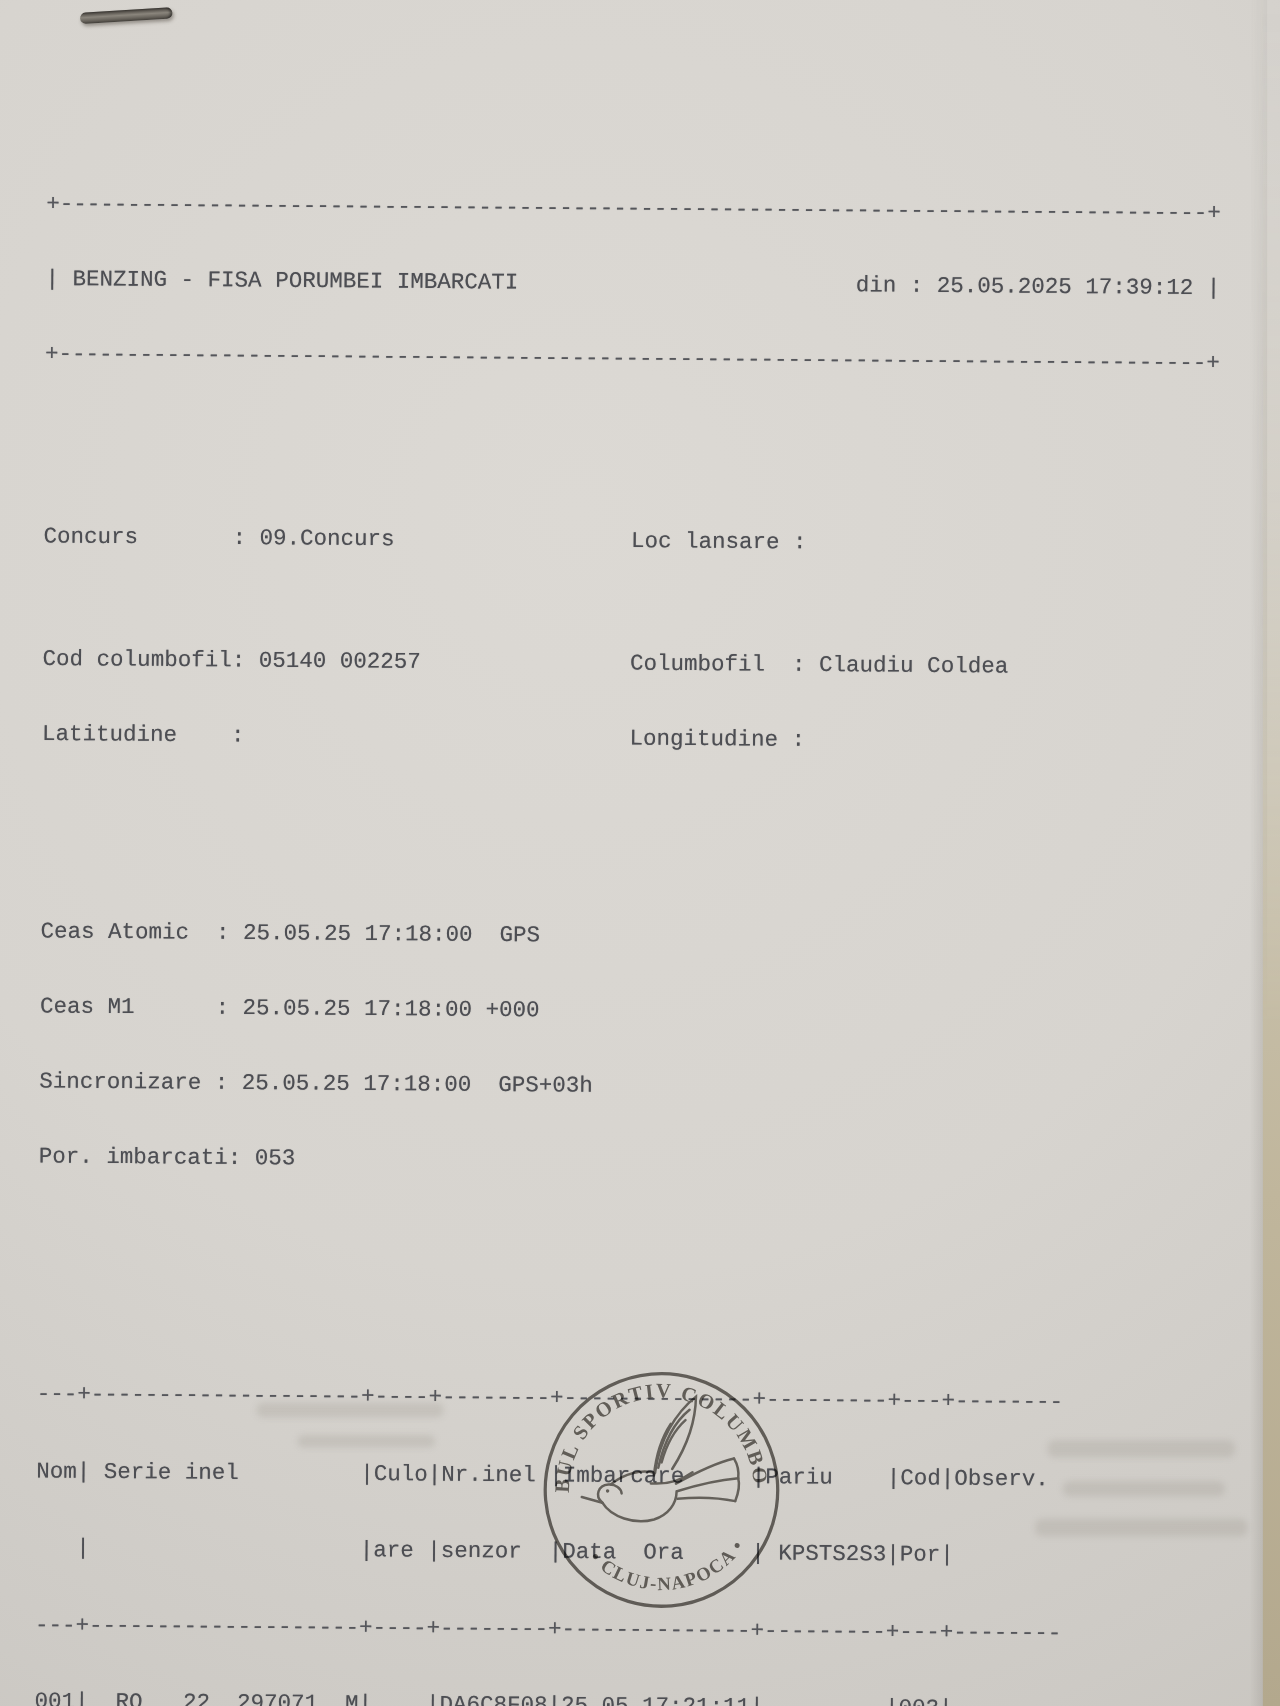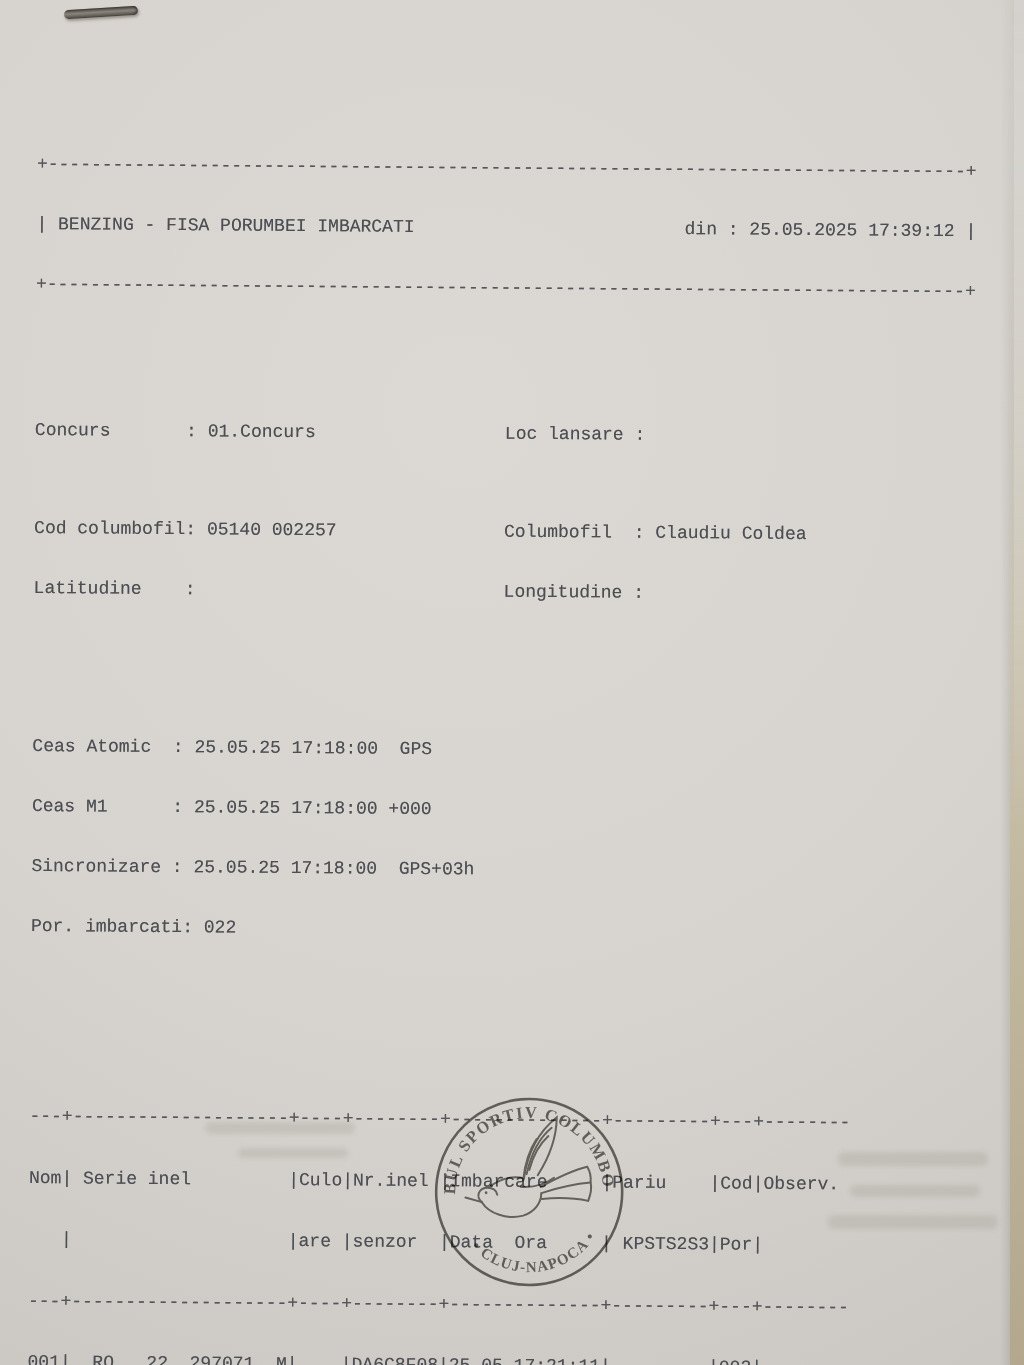--- a/index.html
+++ b/index.html
@@ -75,39 +75,39 @@
       <div class="dash">+-------------------------------------------------------------------------------------+</div>
       <div class="hdr-line">
         <span>| BENZING - FISA PORUMBEI IMBARCATI</span>
         <span>din : 25.05.2025 17:39:12 |</span>
       </div>
       <div class="dash">+-------------------------------------------------------------------------------------+</div>
     </div>
 
     
     <div class="row2" style="margin-top:6px;">
-      <span class="colL"><span class="lbl14">Concurs</span><span>: </span><span>01.Concurs</span></span>
+      <span class="colL"><span class="lbl14">Concurs</span><span>: </span><span>09.Concurs</span></span>
       <span><span class="lbl12">Loc lansare</span><span>: </span><span></span></span>
     </div>
 
     <div class="row2 blk">
       <span class="colL"><span class="lbl14">Cod columbofil</span><span>: </span><span>05140 002257</span></span>
       <span><span class="lbl12">Columbofil</span><span>: </span><span>Claudiu Coldea</span></span>
     </div>
     <div class="row2">
       <span class="colL"><span class="lbl14">Latitudine</span><span>: </span><span></span></span>
       <span><span class="lbl12">Longitudine</span><span>: </span><span></span></span>
     </div>
 
     
     <div class="blk">
       <div><span class="lbl13">Ceas Atomic</span><span>: </span><span>25.05.25 17:18:00  GPS</span></div>
       <div><span class="lbl13">Ceas M1</span><span>: </span><span>25.05.25 17:18:00 +000</span></div>
       <div><span class="lbl13">Sincronizare</span><span>: </span><span>25.05.25 17:18:00  GPS+03h</span></div>
-      <div><span class="lbl13">Por. imbarcati</span><span>: </span><span>022</span></div>
+      <div><span class="lbl13">Por. imbarcati</span><span>: </span><span>053</span></div>
     </div>
 
     
     <div class="tbl">
       <div class="dash">---+--------------------+----+--------+--------------+---------+---+--------</div>
       <div>Nom| Serie inel         |Culo|Nr.inel |Imbarcare     |Pariu    |Cod|Observ.</div>
       <div>   |                    |are |senzor  |Data  Ora     | KPSTS2S3|Por|</div>
       <div class="dash">---+--------------------+----+--------+--------------+---------+---+--------</div>
       <div><div class="trow">001|  RO   22  297071  M|    |DA6C8F08|25.05 17:21:11|         |003|        </div></div>
       

